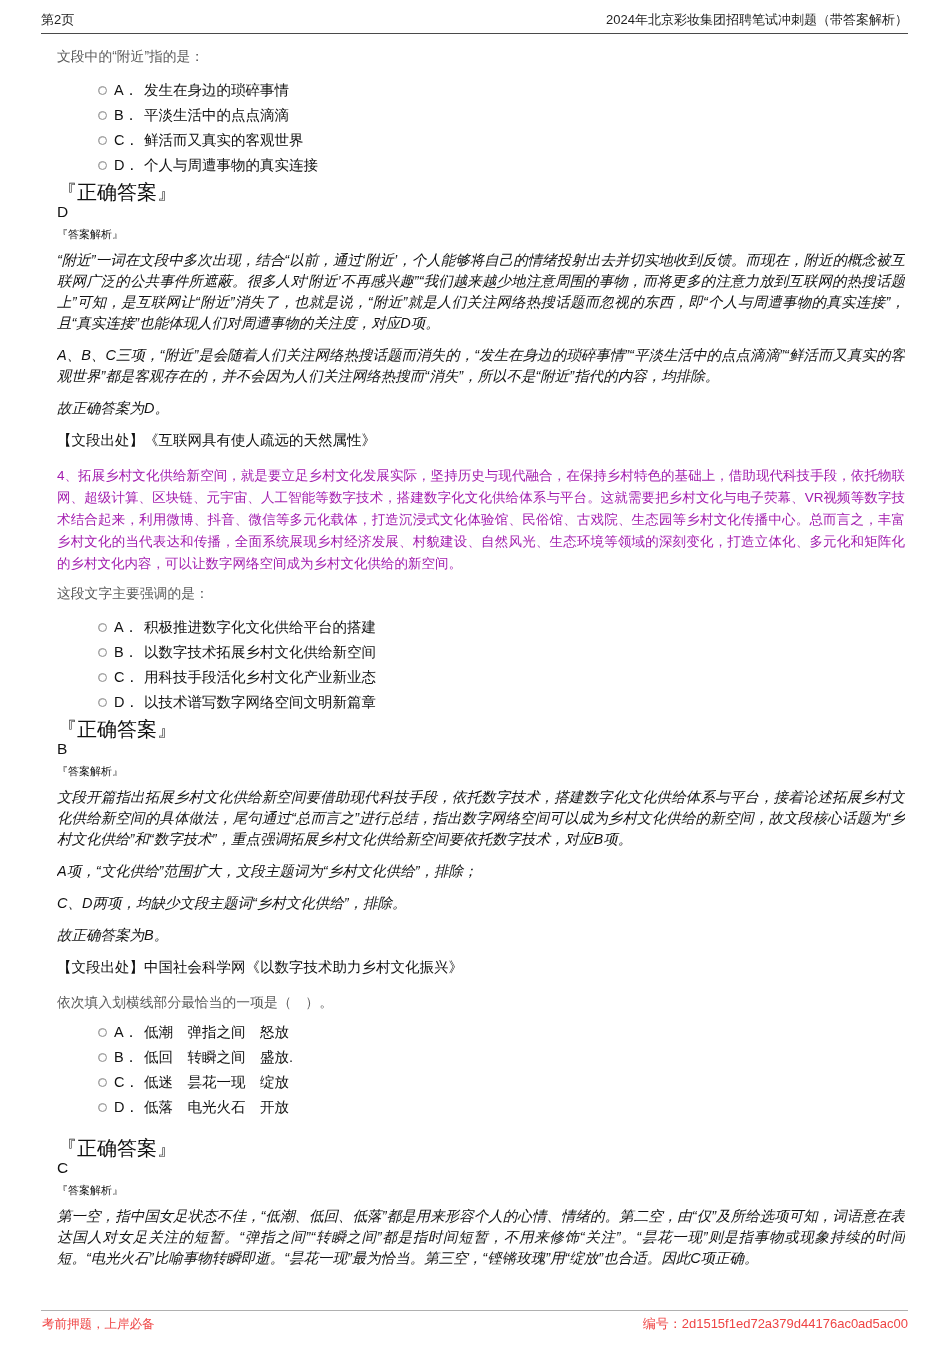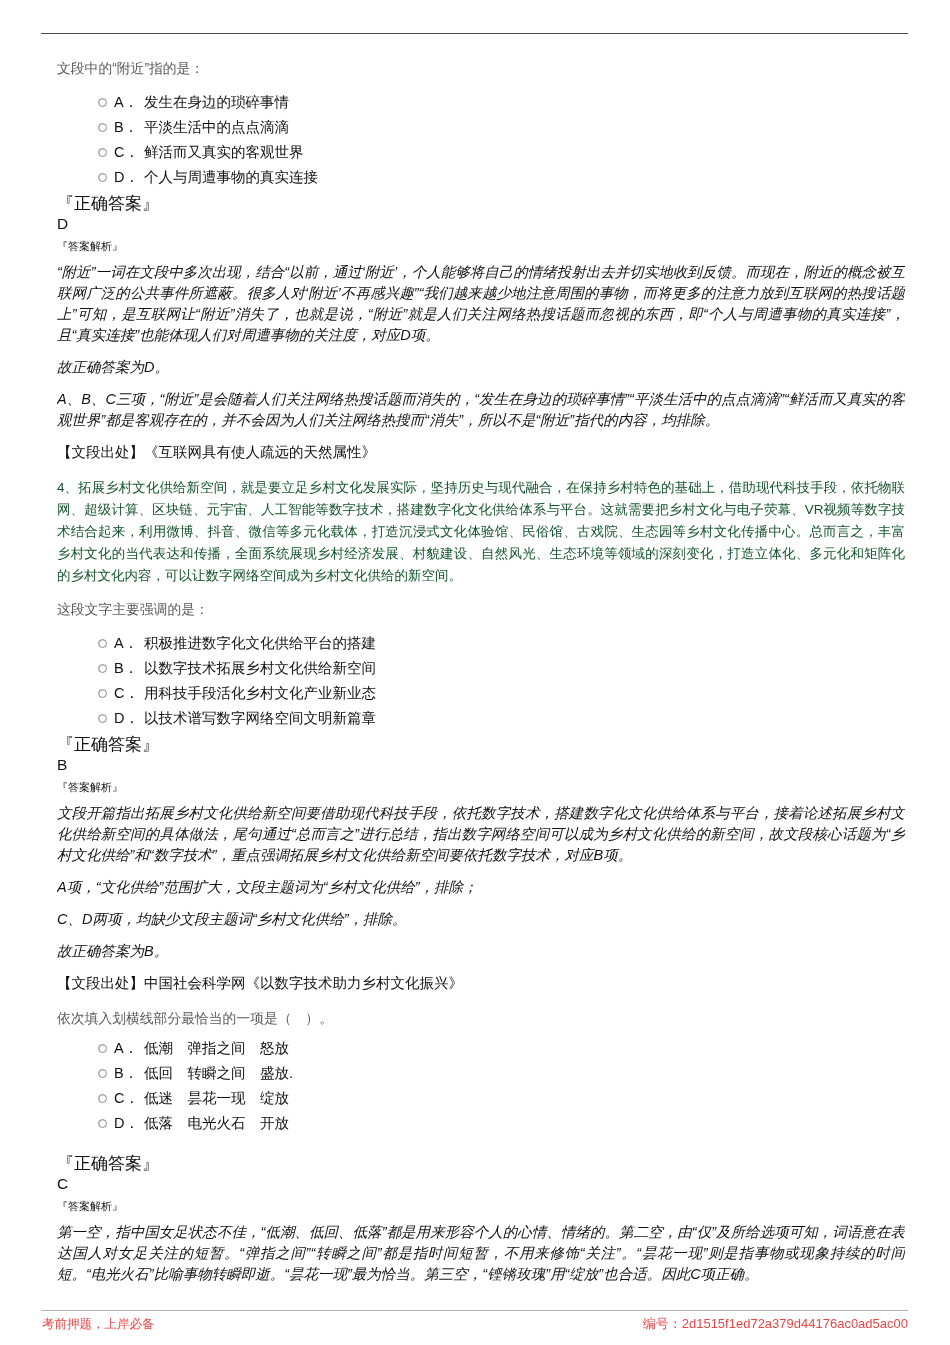--- a/index.html
+++ b/index.html
@@ -24,44 +24,44 @@
     top: 33px; left: 41px; right: 42px;
     border-top: 1px solid #4a4a4a;
   }
   .content {
     position: absolute;
     top: 46px; left: 57px; width: 848px; height: 1262px;
     overflow: hidden;
   }
   .stem {
     font-size: 13.8px; line-height: 22px; color: #5a5a5a;
-    margin: 12px 0 10px;
+    margin: 0 0 10px;
   }
   .q-body {
-    font-size: 13.5px; line-height: 22px; color: #14532d;
+    font-size: 13.5px; line-height: 22px; color: #a21caf;
     text-align: justify; margin: 0 0 8px;
   }
   .options { margin: 0 0 4px; }
   .options.gap-lg { margin-bottom: 18px; }
   .option {
     display: flex; align-items: center;
     height: 25px; padding-left: 41px;
     font-size: 14.5px; color: #111111;
     cursor: default;
   }
   .radio {
     width: 9px; height: 9px; flex: none;
     border: 1px solid #8f8f8f; border-radius: 50%;
     background: radial-gradient(circle at 35% 35%, #ffffff 55%, #d9d9d9 100%);
     box-shadow: inset 0.5px 0.5px 0.5px rgba(0,0,0,0.28);
     margin-right: 7px;
   }
   .opt-letter { width: 30px; flex: none; }
   .opt-text { white-space: pre-wrap; }
-  .ans-label { font-size: 17px; line-height: 20px; margin: 2px 0 0; color: #111111; }
+  .ans-label { font-size: 20px; line-height: 20px; margin: 2px 0 0; color: #111111; }
   .ans-value { font-size: 15.5px; line-height: 20px; margin: 0 0 2px; color: #111111; }
   .exp-label { font-size: 11px; line-height: 20px; margin: 0 0 6px; color: #111111; }
   .para {
     font-size: 14.5px; line-height: 21px; color: #111111;
     text-align: justify; margin: 0 0 11px; font-style: italic;
   }
   .source { font-size: 14.5px; line-height: 21px; color: #111111; margin: 3px 0 14px; }
   .footer-rule {
     position: absolute;
     left: 41px; right: 42px; top: 1310px;
@@ -73,20 +73,24 @@
     display: flex; justify-content: space-between; align-items: baseline;
     font-size: 12.5px; color: #ef4444;
   }
   .footer .serial { font-size: 13px; }
 </style>
 </head>
 <body>
 
 <div class="page">
 
+  <div class="header">
+    <span>第2页</span>
+    <span>2024年北京彩妆集团招聘笔试冲刺题（带答案解析）</span>
+  </div>
   <div class="header-rule"></div>
 
   <div class="content">
 
     <section>
       <p class="stem">文段中的“附近”指的是：</p>
       <div class="options">
         <div class="option">
           <span class="radio"></span>
           <span class="opt-letter">A．</span>
@@ -105,22 +109,22 @@
         <div class="option">
           <span class="radio"></span>
           <span class="opt-letter">D．</span>
           <span class="opt-text">个人与周遭事物的真实连接</span>
         </div>
       </div>
       <p class="ans-label">『正确答案』</p>
       <p class="ans-value">D</p>
       <p class="exp-label">『答案解析』</p>
       <p class="para">“附近”一词在文段中多次出现，结合“以前，通过‘附近’，个人能够将自己的情绪投射出去并切实地收到反馈。而现在，附近的概念被互联网广泛的公共事件所遮蔽。很多人对‘附近’不再感兴趣”“我们越来越少地注意周围的事物，而将更多的注意力放到互联网的热搜话题上”可知，是互联网让“附近”消失了，也就是说，“附近”就是人们关注网络热搜话题而忽视的东西，即“个人与周遭事物的真实连接”，且“真实连接”也能体现人们对周遭事物的关注度，对应D项。</p>
+      <p class="para">A、B、C三项，“附近”是会随着人们关注网络热搜话题而消失的，“发生在身边的琐碎事情”“平淡生活中的点点滴滴”“鲜活而又真实的客观世界”都是客观存在的，并不会因为人们关注网络热搜而“消失”，所以不是“附近”指代的内容，均排除。</p>
       <p class="para">故正确答案为D。</p>
-      <p class="para">A、B、C三项，“附近”是会随着人们关注网络热搜话题而消失的，“发生在身边的琐碎事情”“平淡生活中的点点滴滴”“鲜活而又真实的客观世界”都是客观存在的，并不会因为人们关注网络热搜而“消失”，所以不是“附近”指代的内容，均排除。</p>
       <p class="source">【文段出处】《互联网具有使人疏远的天然属性》</p>
     </section>
 
     <section>
       <p class="q-body">4、拓展乡村文化供给新空间，就是要立足乡村文化发展实际，坚持历史与现代融合，在保持乡村特色的基础上，借助现代科技手段，依托物联网、超级计算、区块链、元宇宙、人工智能等数字技术，搭建数字化文化供给体系与平台。这就需要把乡村文化与电子荧幕、VR视频等数字技术结合起来，利用微博、抖音、微信等多元化载体，打造沉浸式文化体验馆、民俗馆、古戏院、生态园等乡村文化传播中心。总而言之，丰富乡村文化的当代表达和传播，全面系统展现乡村经济发展、村貌建设、自然风光、生态环境等领域的深刻变化，打造立体化、多元化和矩阵化的乡村文化内容，可以让数字网络空间成为乡村文化供给的新空间。</p>
       <p class="stem">这段文字主要强调的是：</p>
       <div class="options">
         <div class="option">
           <span class="radio"></span>
           <span class="opt-letter">A．</span>

